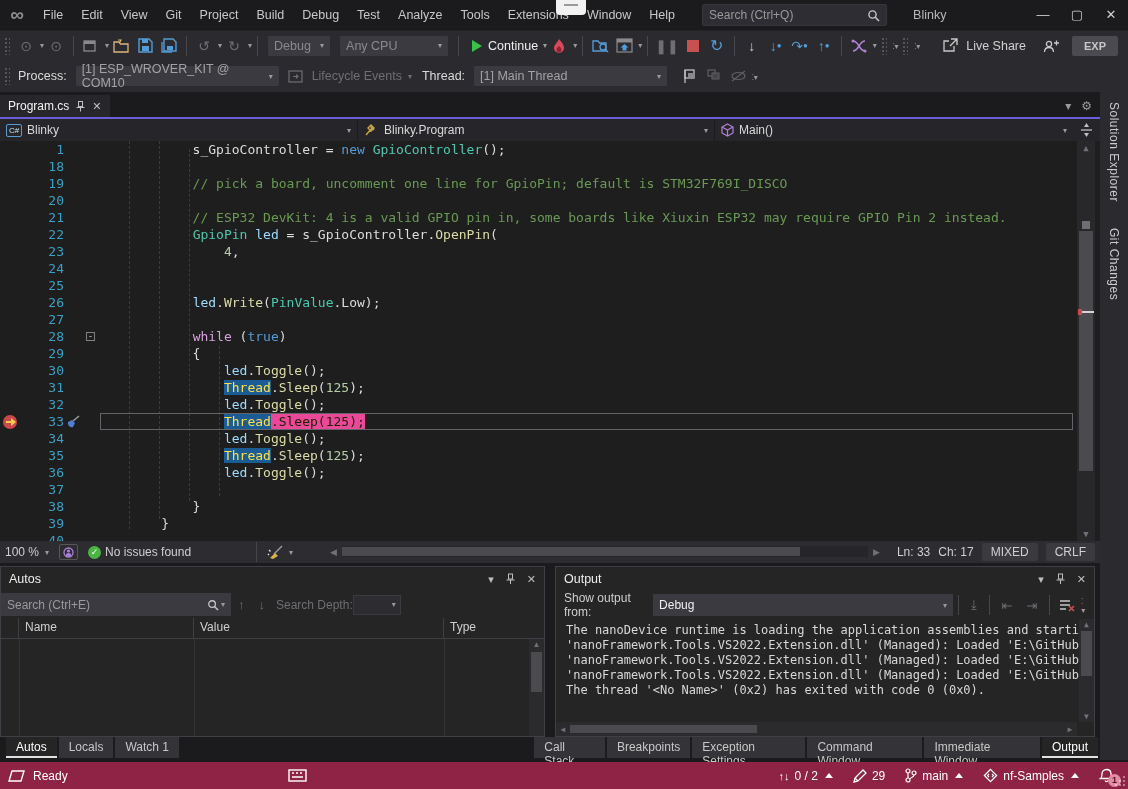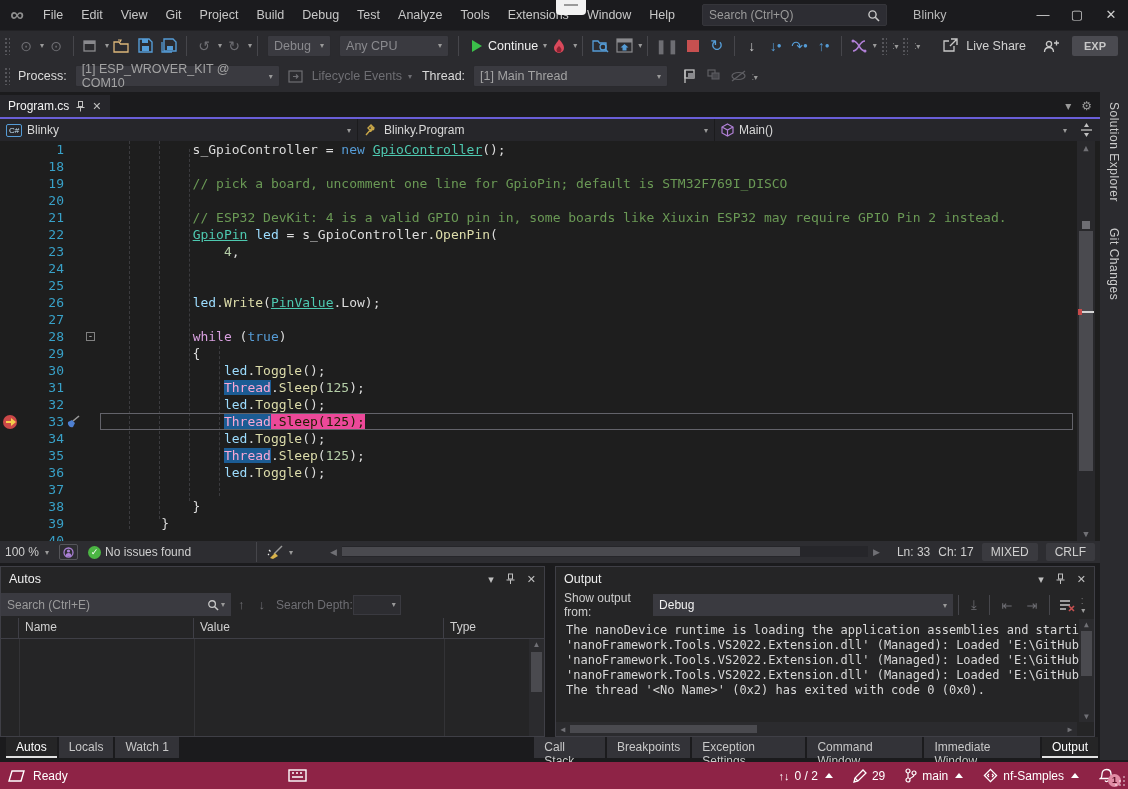--- a/index.html
+++ b/index.html
@@ -62,23 +62,23 @@
 
   
   .editor { height:400px; background:#1E1E1E; position:relative; font-family:"DejaVu Sans Mono", monospace; font-size:13px; }
   #code { position:absolute; left:0; top:0; right:23px; }
   .code-line { display:flex; height:17px; line-height:17px; position:relative; white-space:pre; }
   .bp-cell { width:20px; flex:none; position:relative; }
   .num-cell { width:44px; flex:none; text-align:right; color:#38A1C8; }
   .gut-cell { width:66px; flex:none; position:relative; }
   .ln-text { white-space:pre; }
   .tok-pl { color:#DCDCDC; } .tok-kw { color:#569CD6; } .tok-ctrl { color:#D8A0DF; }
-  .tok-ty { color:#4EC9B0;text-decoration:underline; } .tok-m { color:#DCDCAA; } .tok-v { color:#9CDCFE; }
+  .tok-ty { color:#4EC9B0; } .tok-m { color:#DCDCAA; } .tok-v { color:#9CDCFE; }
   .tok-n { color:#B5CEA8; } .tok-c { color:#6A9955; }
-  .tok-tyh { color:#f9a8d4; background:#1C5C94; }
+  .tok-tyh { color:#fde047; background:#1C5C94; }
   .tok-y { color:#1E1E00; background:#ec4899; }
   .code-line.current::after { content:""; position:absolute; left:100px; right:4px; top:0; bottom:0; border:1px solid #63636A; pointer-events:none; }
   .bp-glyph { position:absolute; left:3px; top:2px; width:14px; height:14px; background:#CB4848; border-radius:50%; }
   .bp-arrow { position:absolute; left:3px; top:6px; width:5px; height:2px; background:#F4CE4B; }
   .bp-arrow::after { content:""; position:absolute; left:5px; top:-3px; border-left:5px solid #F4CE4B; border-top:4px solid transparent; border-bottom:4px solid transparent; }
   .outline-box { position:absolute; left:22px; top:4px; width:9px; height:9px; border:1px solid #808080; color:#C8C8C8; font-size:9px; line-height:7px; text-align:center; background:#1E1E1E; }
   .guide { position:absolute; width:0; border-left:1px dashed #3B3B3E; }
   .vscroll { position:absolute; top:0; bottom:0; right:5px; width:18px; background:#28282B; }
   .vscroll .arr { position:absolute; left:0; width:18px; text-align:center; color:#707075; font-size:9px; }
   .vs-thumb { position:absolute; left:2px; width:14px; background:#4A4A4F; }

